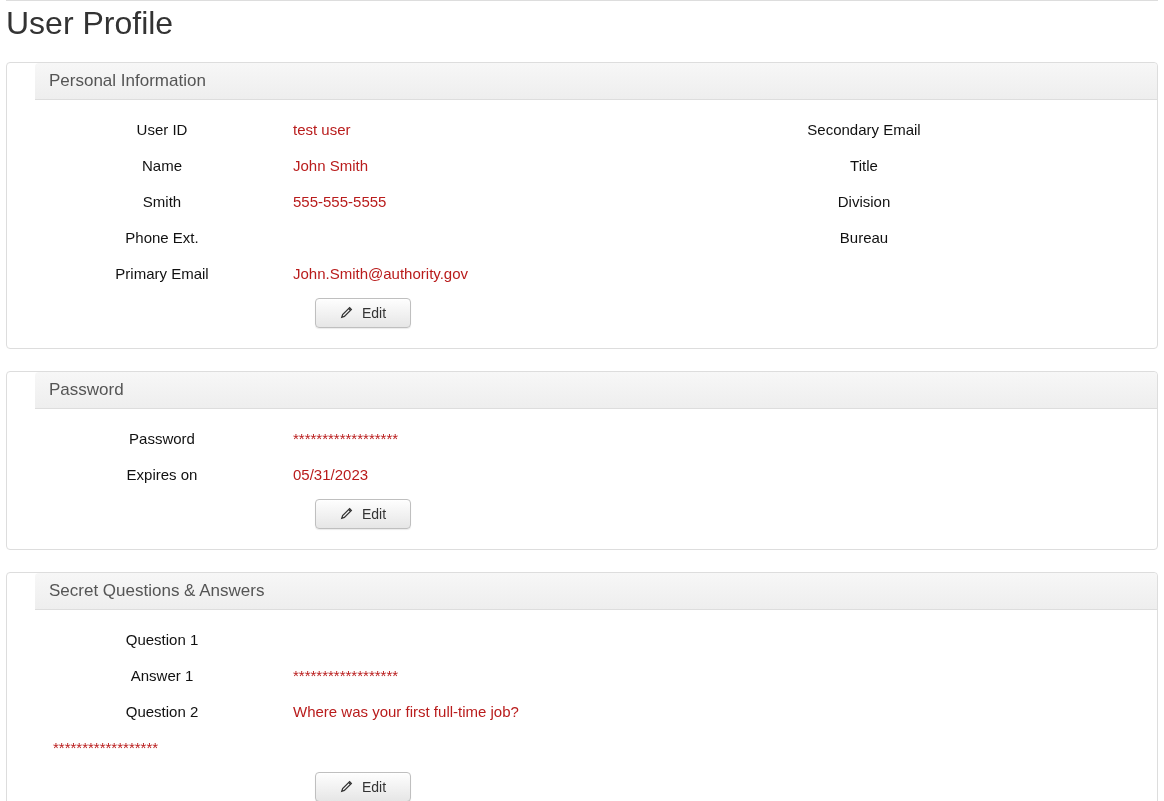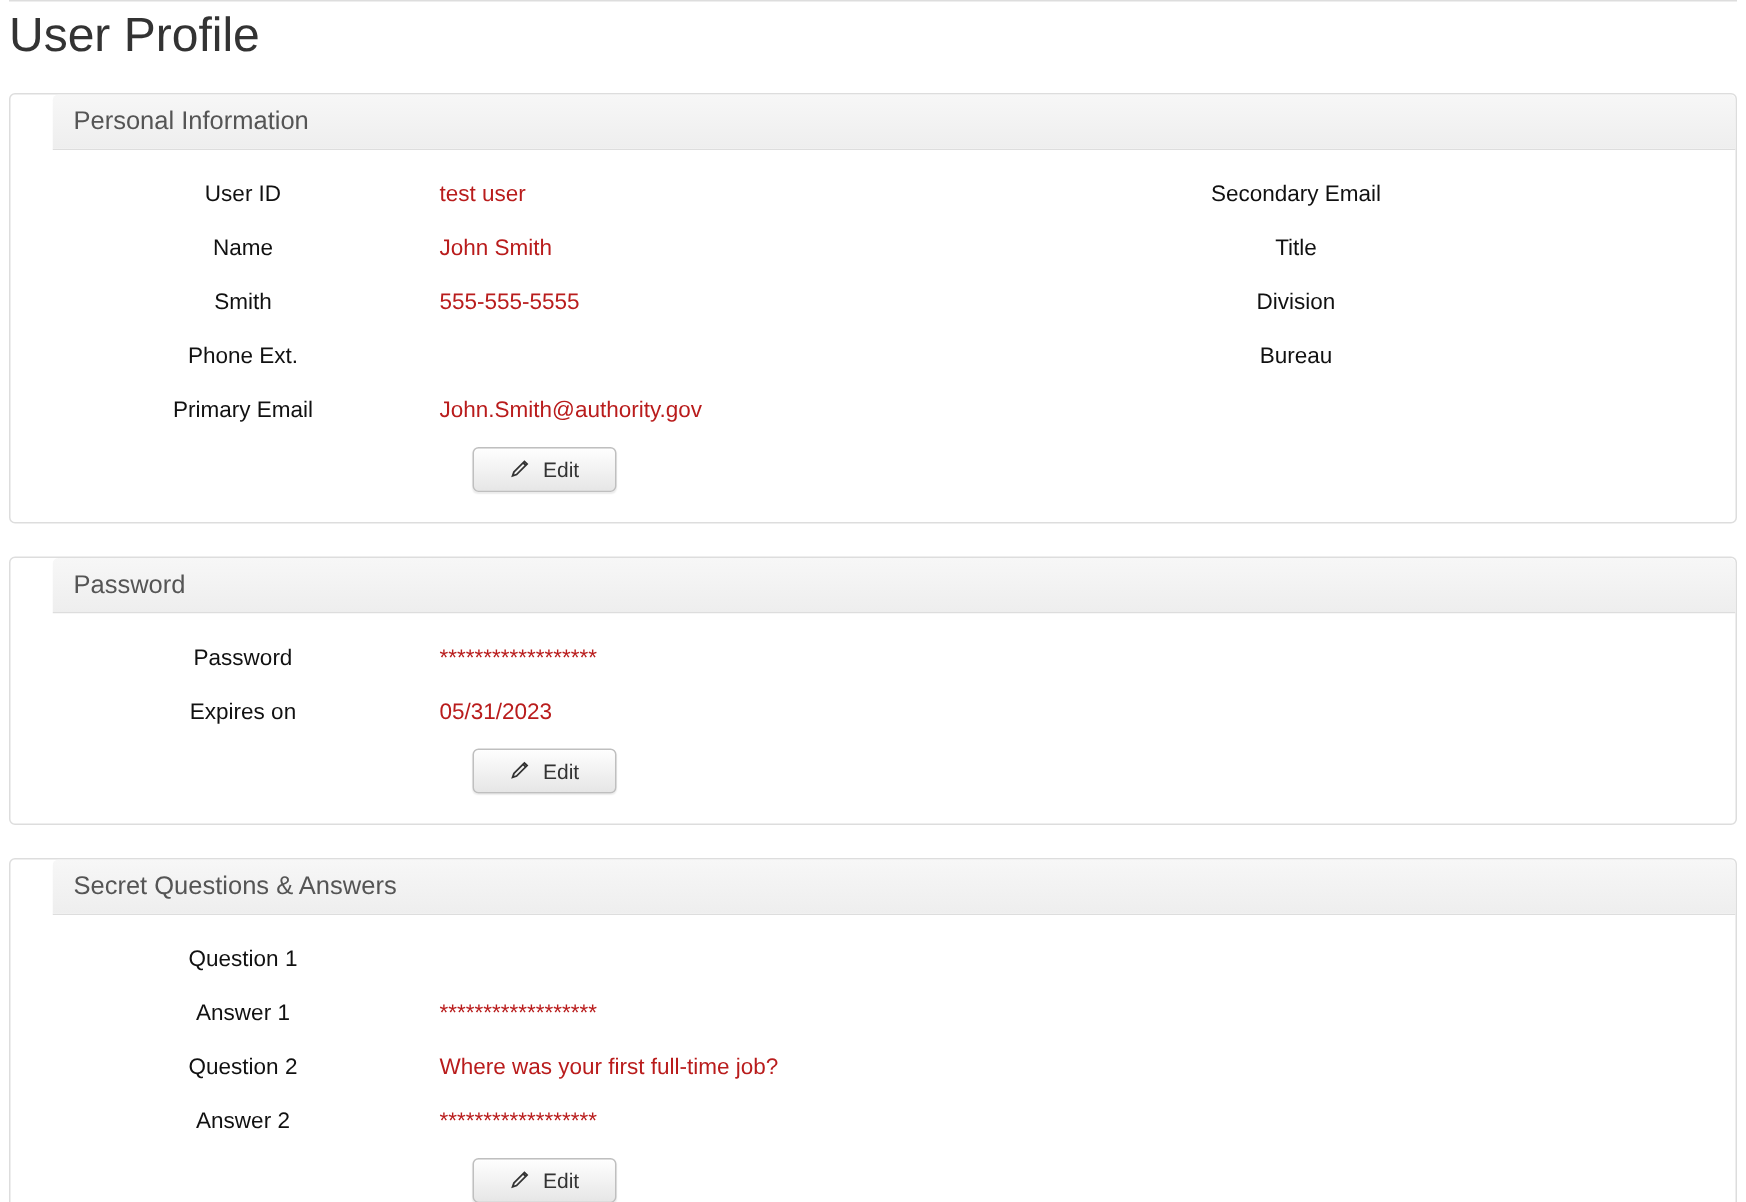--- a/index.html
+++ b/index.html
@@ -192,21 +192,20 @@
       </div>
       <div class="field-row">
         <div class="field-label">Answer 1</div>
         <div class="field-value">******************</div>
       </div>
       <div class="field-row">
         <div class="field-label">Question 2</div>
         <div class="field-value">Where was your first full-time job?</div>
       </div>
       <div class="field-row">
-        <div class="field-label">Answer 2</div>
         <div class="field-value">******************</div>
       </div>
       <div class="btn-row">
         <button class="btn" type="button">
           <span>
             <svg viewBox="0 0 16 16" fill="none" stroke="#333" stroke-width="1.4">
                 <path d="M2 14l1-3 8-8 2 2-8 8-3 1z"></path>
                 <path d="M10 4l2 2"></path>
               </svg>
           </span>

